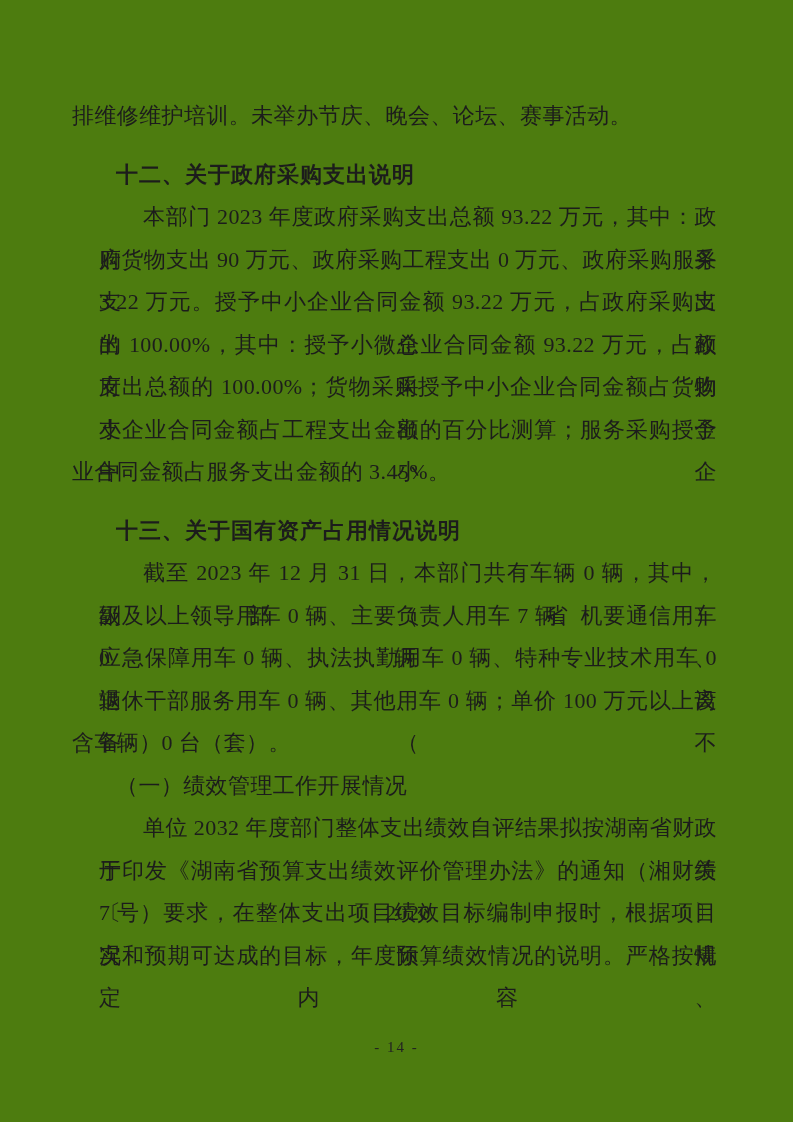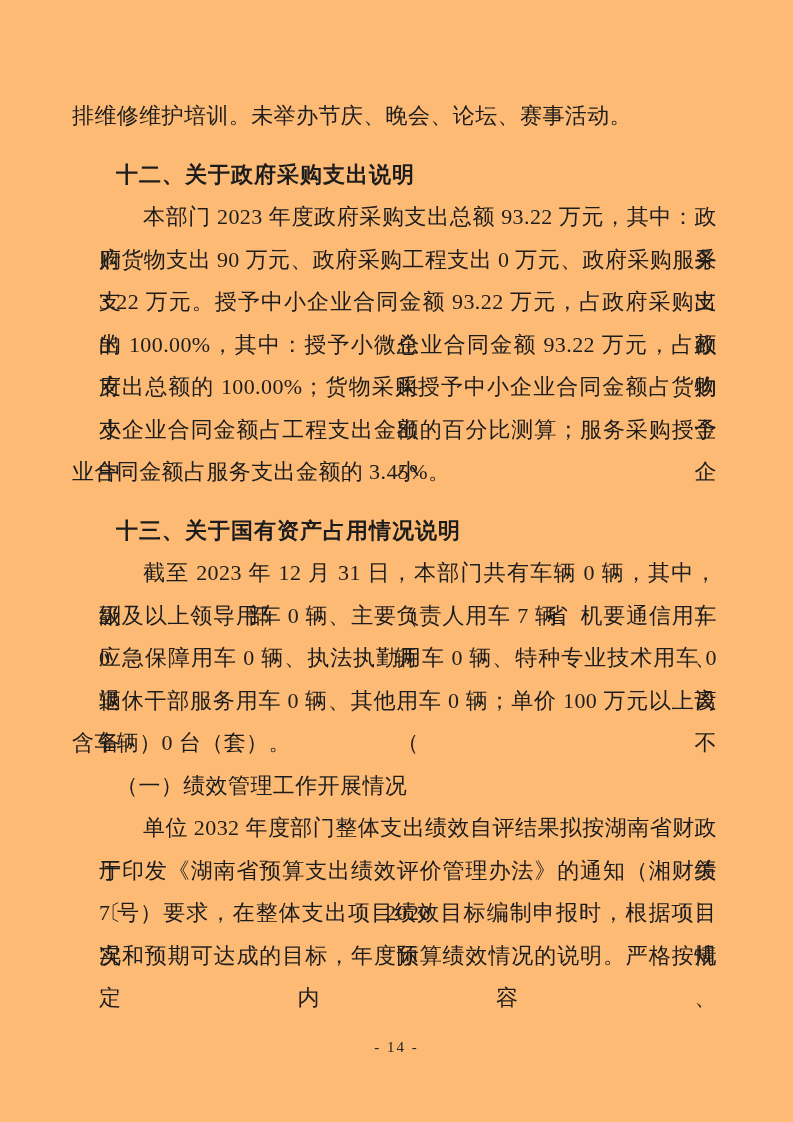--- a/index.html
+++ b/index.html
@@ -4,21 +4,21 @@
 <style>
   html, body {
     margin: 0;
     padding: 0;
     background: #ffffff;
   }
   .page {
     position: relative;
     width: 793px;
     height: 1122px;
-    background: #fdba74;
+    background: #4d7c0f;
     overflow: hidden;
     font-family: "Liberation Serif", "DejaVu Serif", serif;
     color: #1c1c1c;
   }
   .doc {
     position: absolute;
     left: 72px;
     top: 95px;
     width: 645px;
   }

